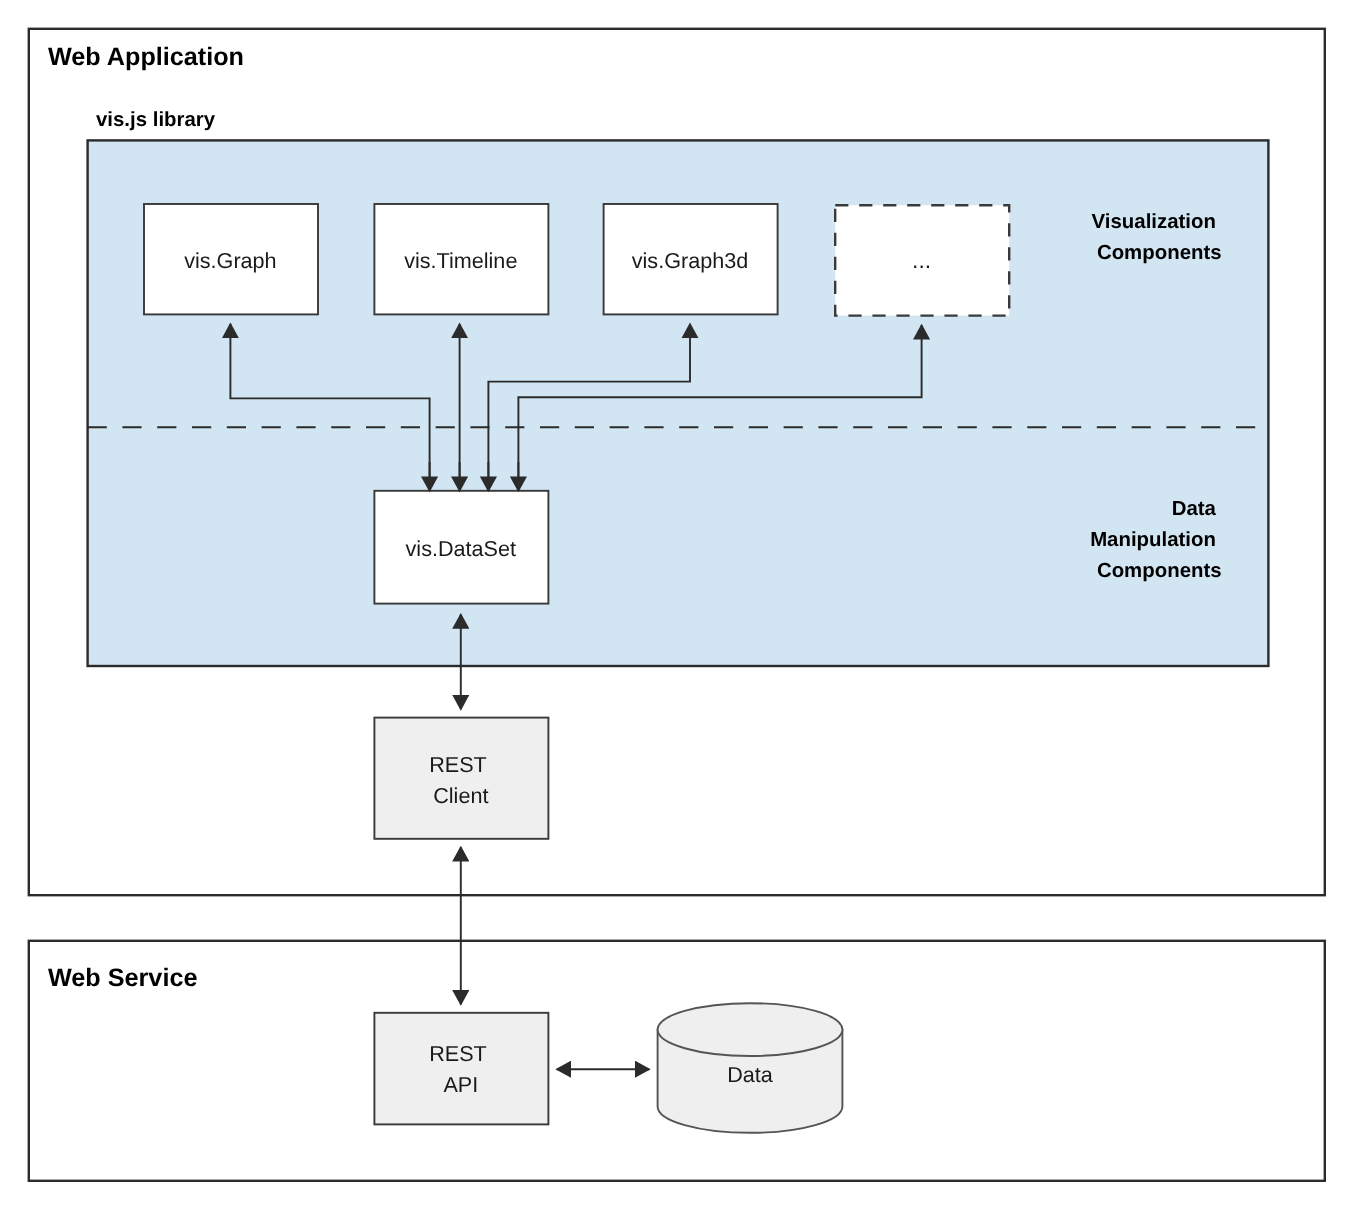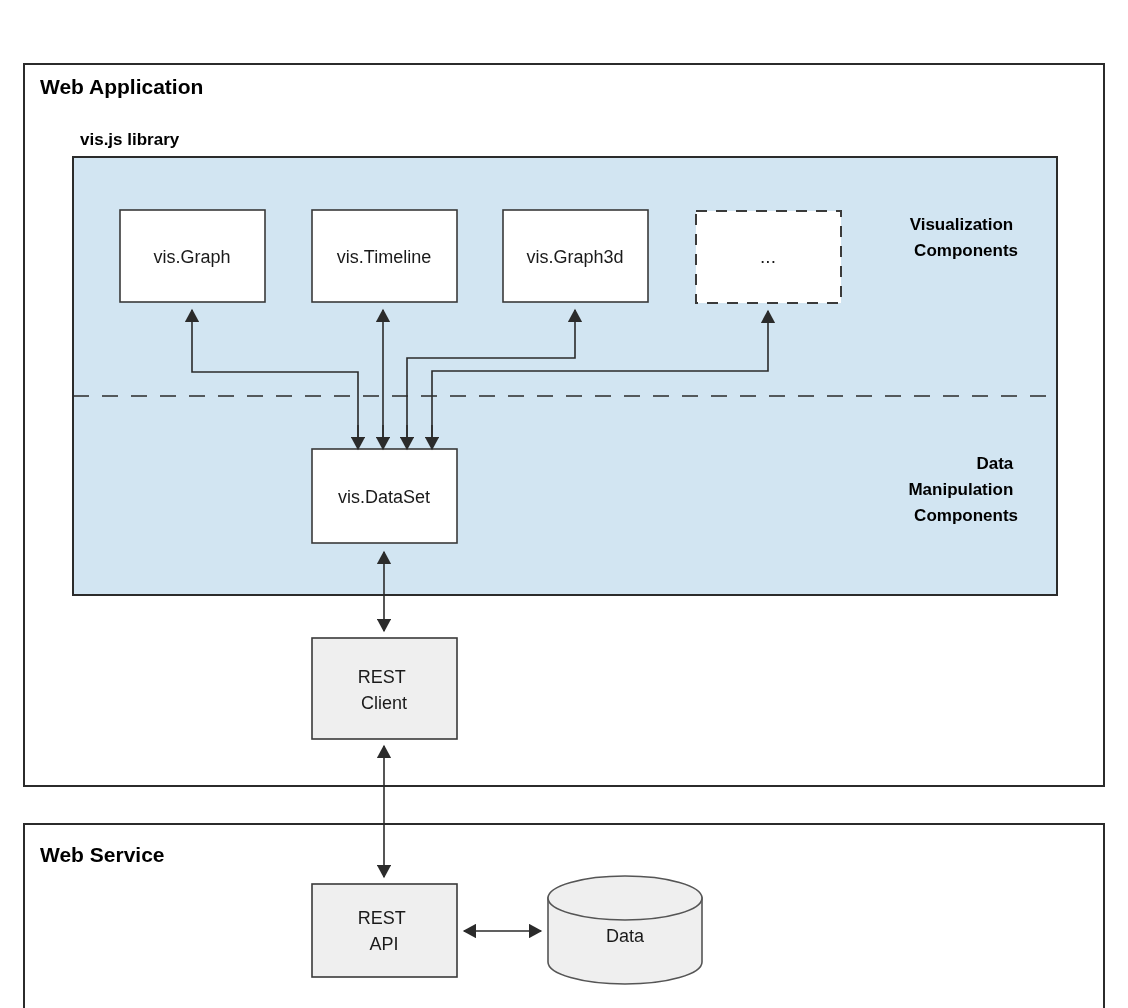--- a/index.html
+++ b/index.html
@@ -10,21 +10,20 @@
   body {
     width: 1128px;
     height: 1008px;
     font-family: "Liberation Sans", sans-serif;
     overflow: hidden;
   }
   #diagram-root {
     position: relative;
     width: 1128px;
     height: 861px;
-    margin-top: 40px;
   }
   svg.diagram-canvas {
     display: block;
     width: 1128px;
     height: 1008px;
   }
   .panel-rect {
     fill: #ffffff;
     stroke: #2b2b2b;
     stroke-width: 2;

